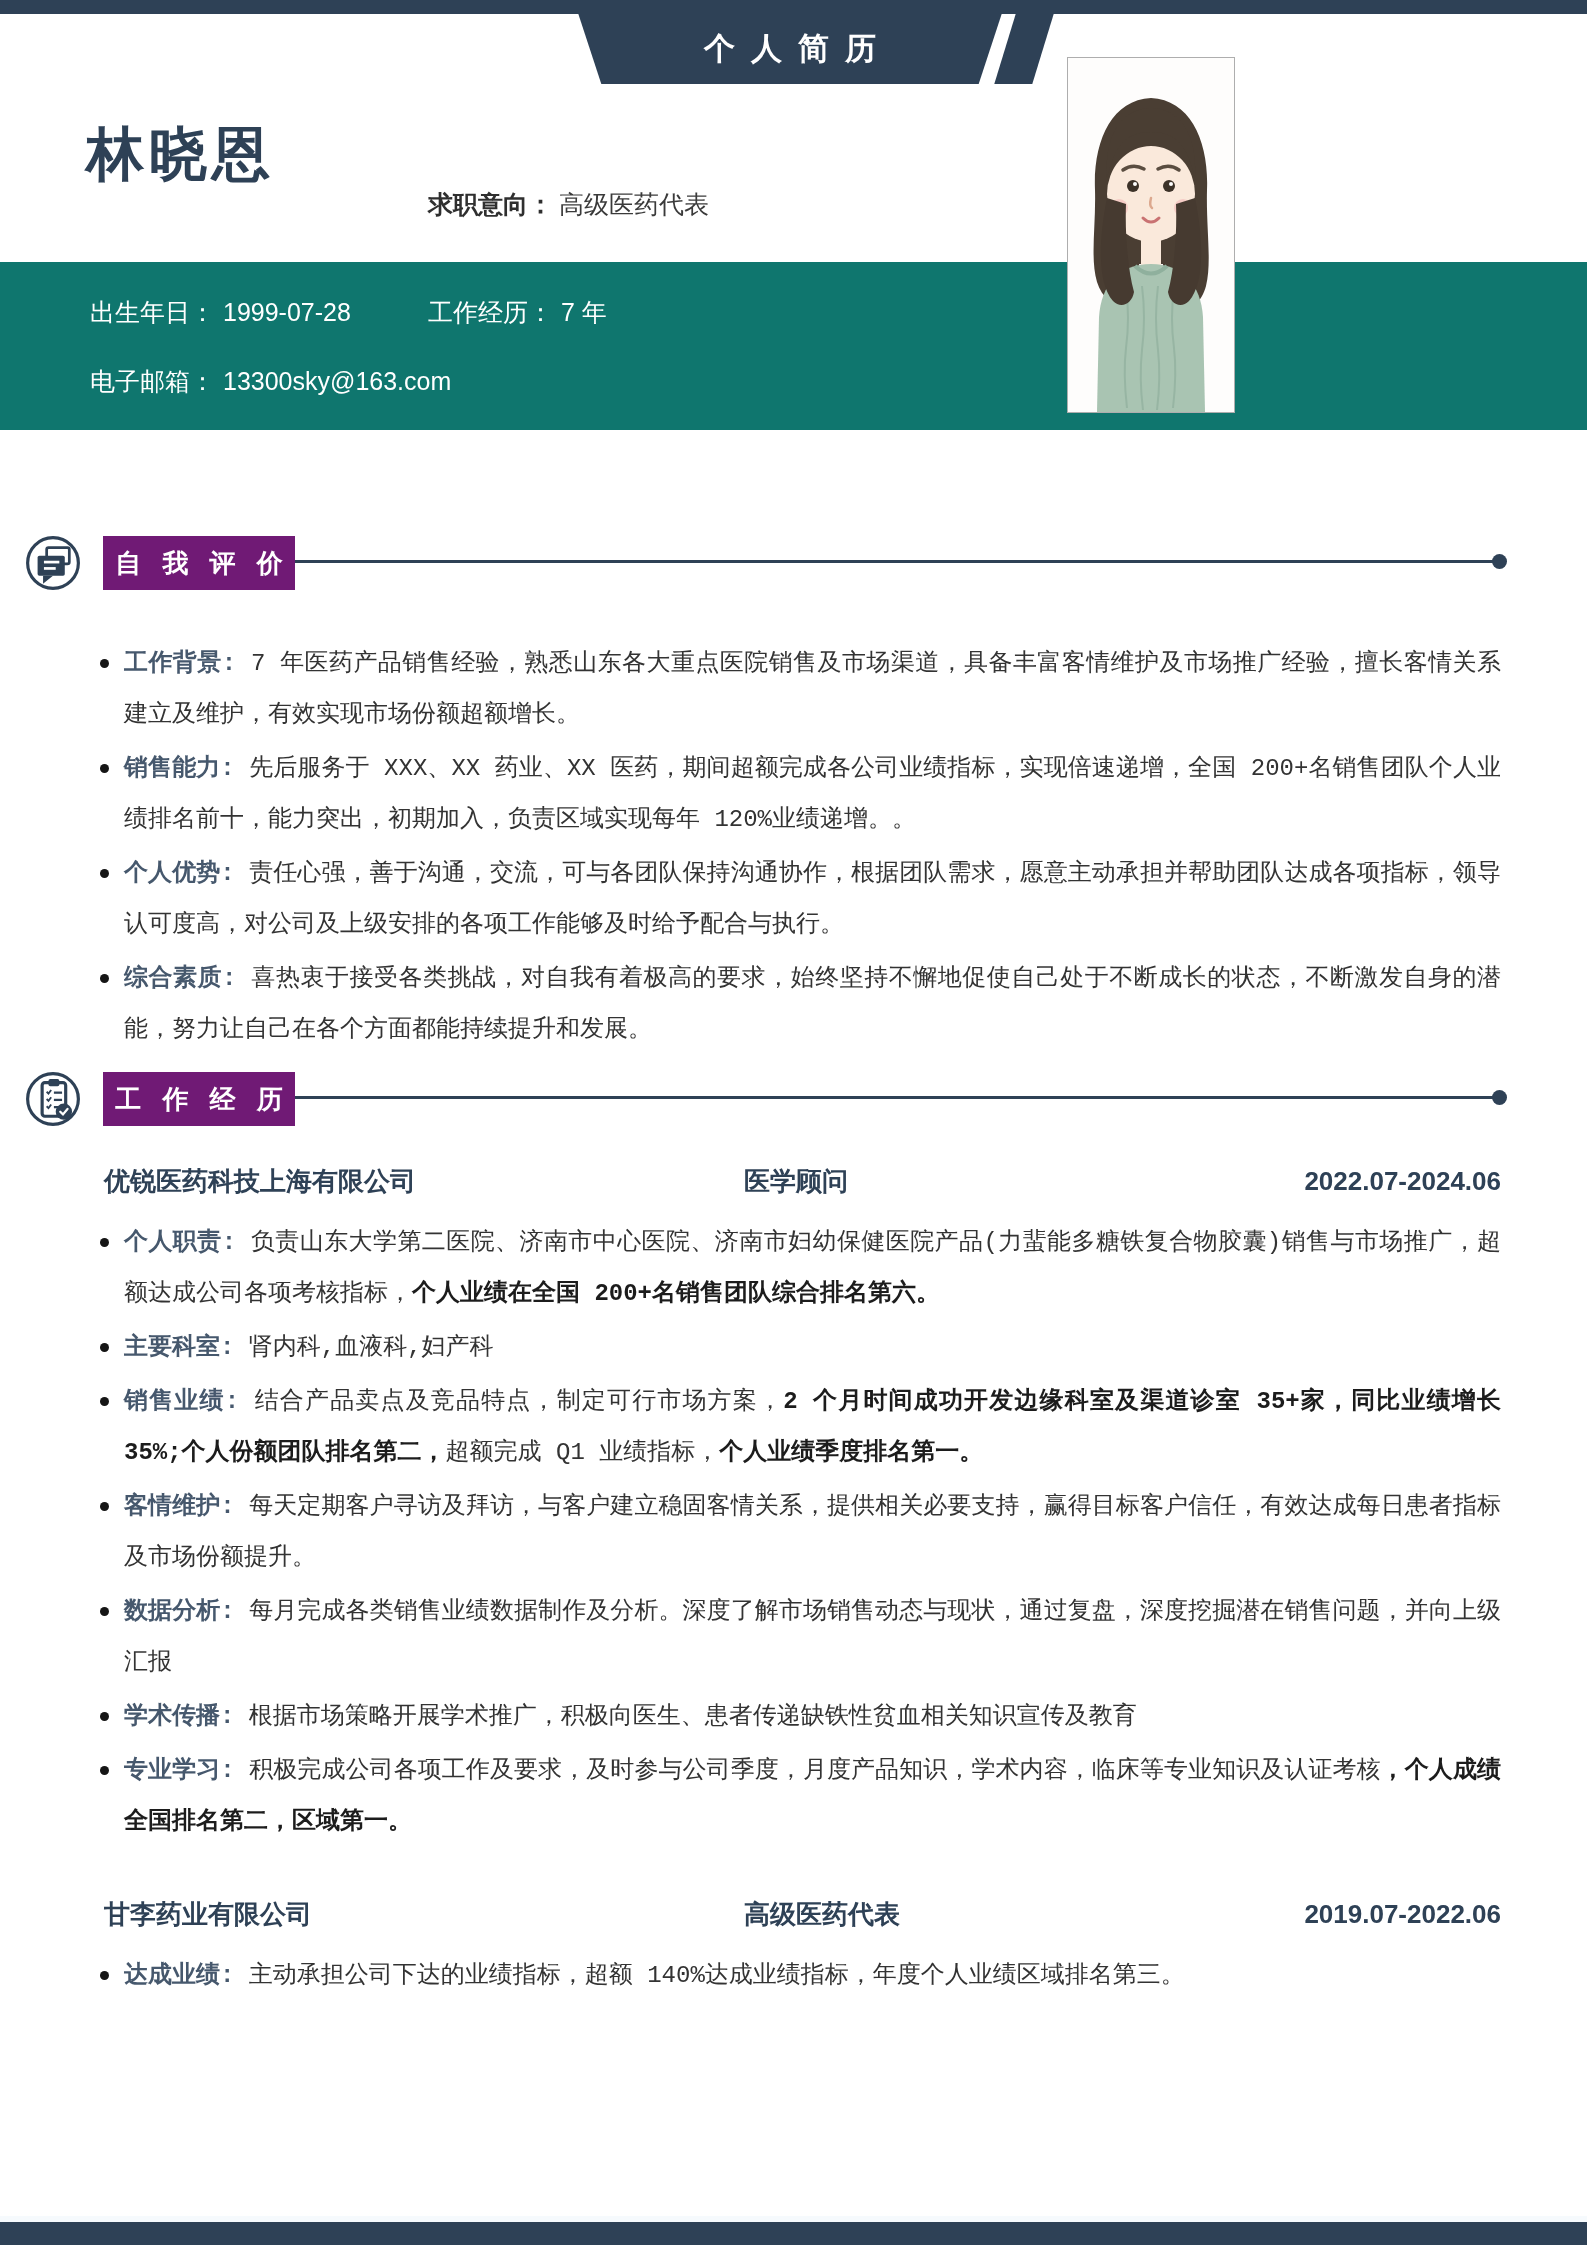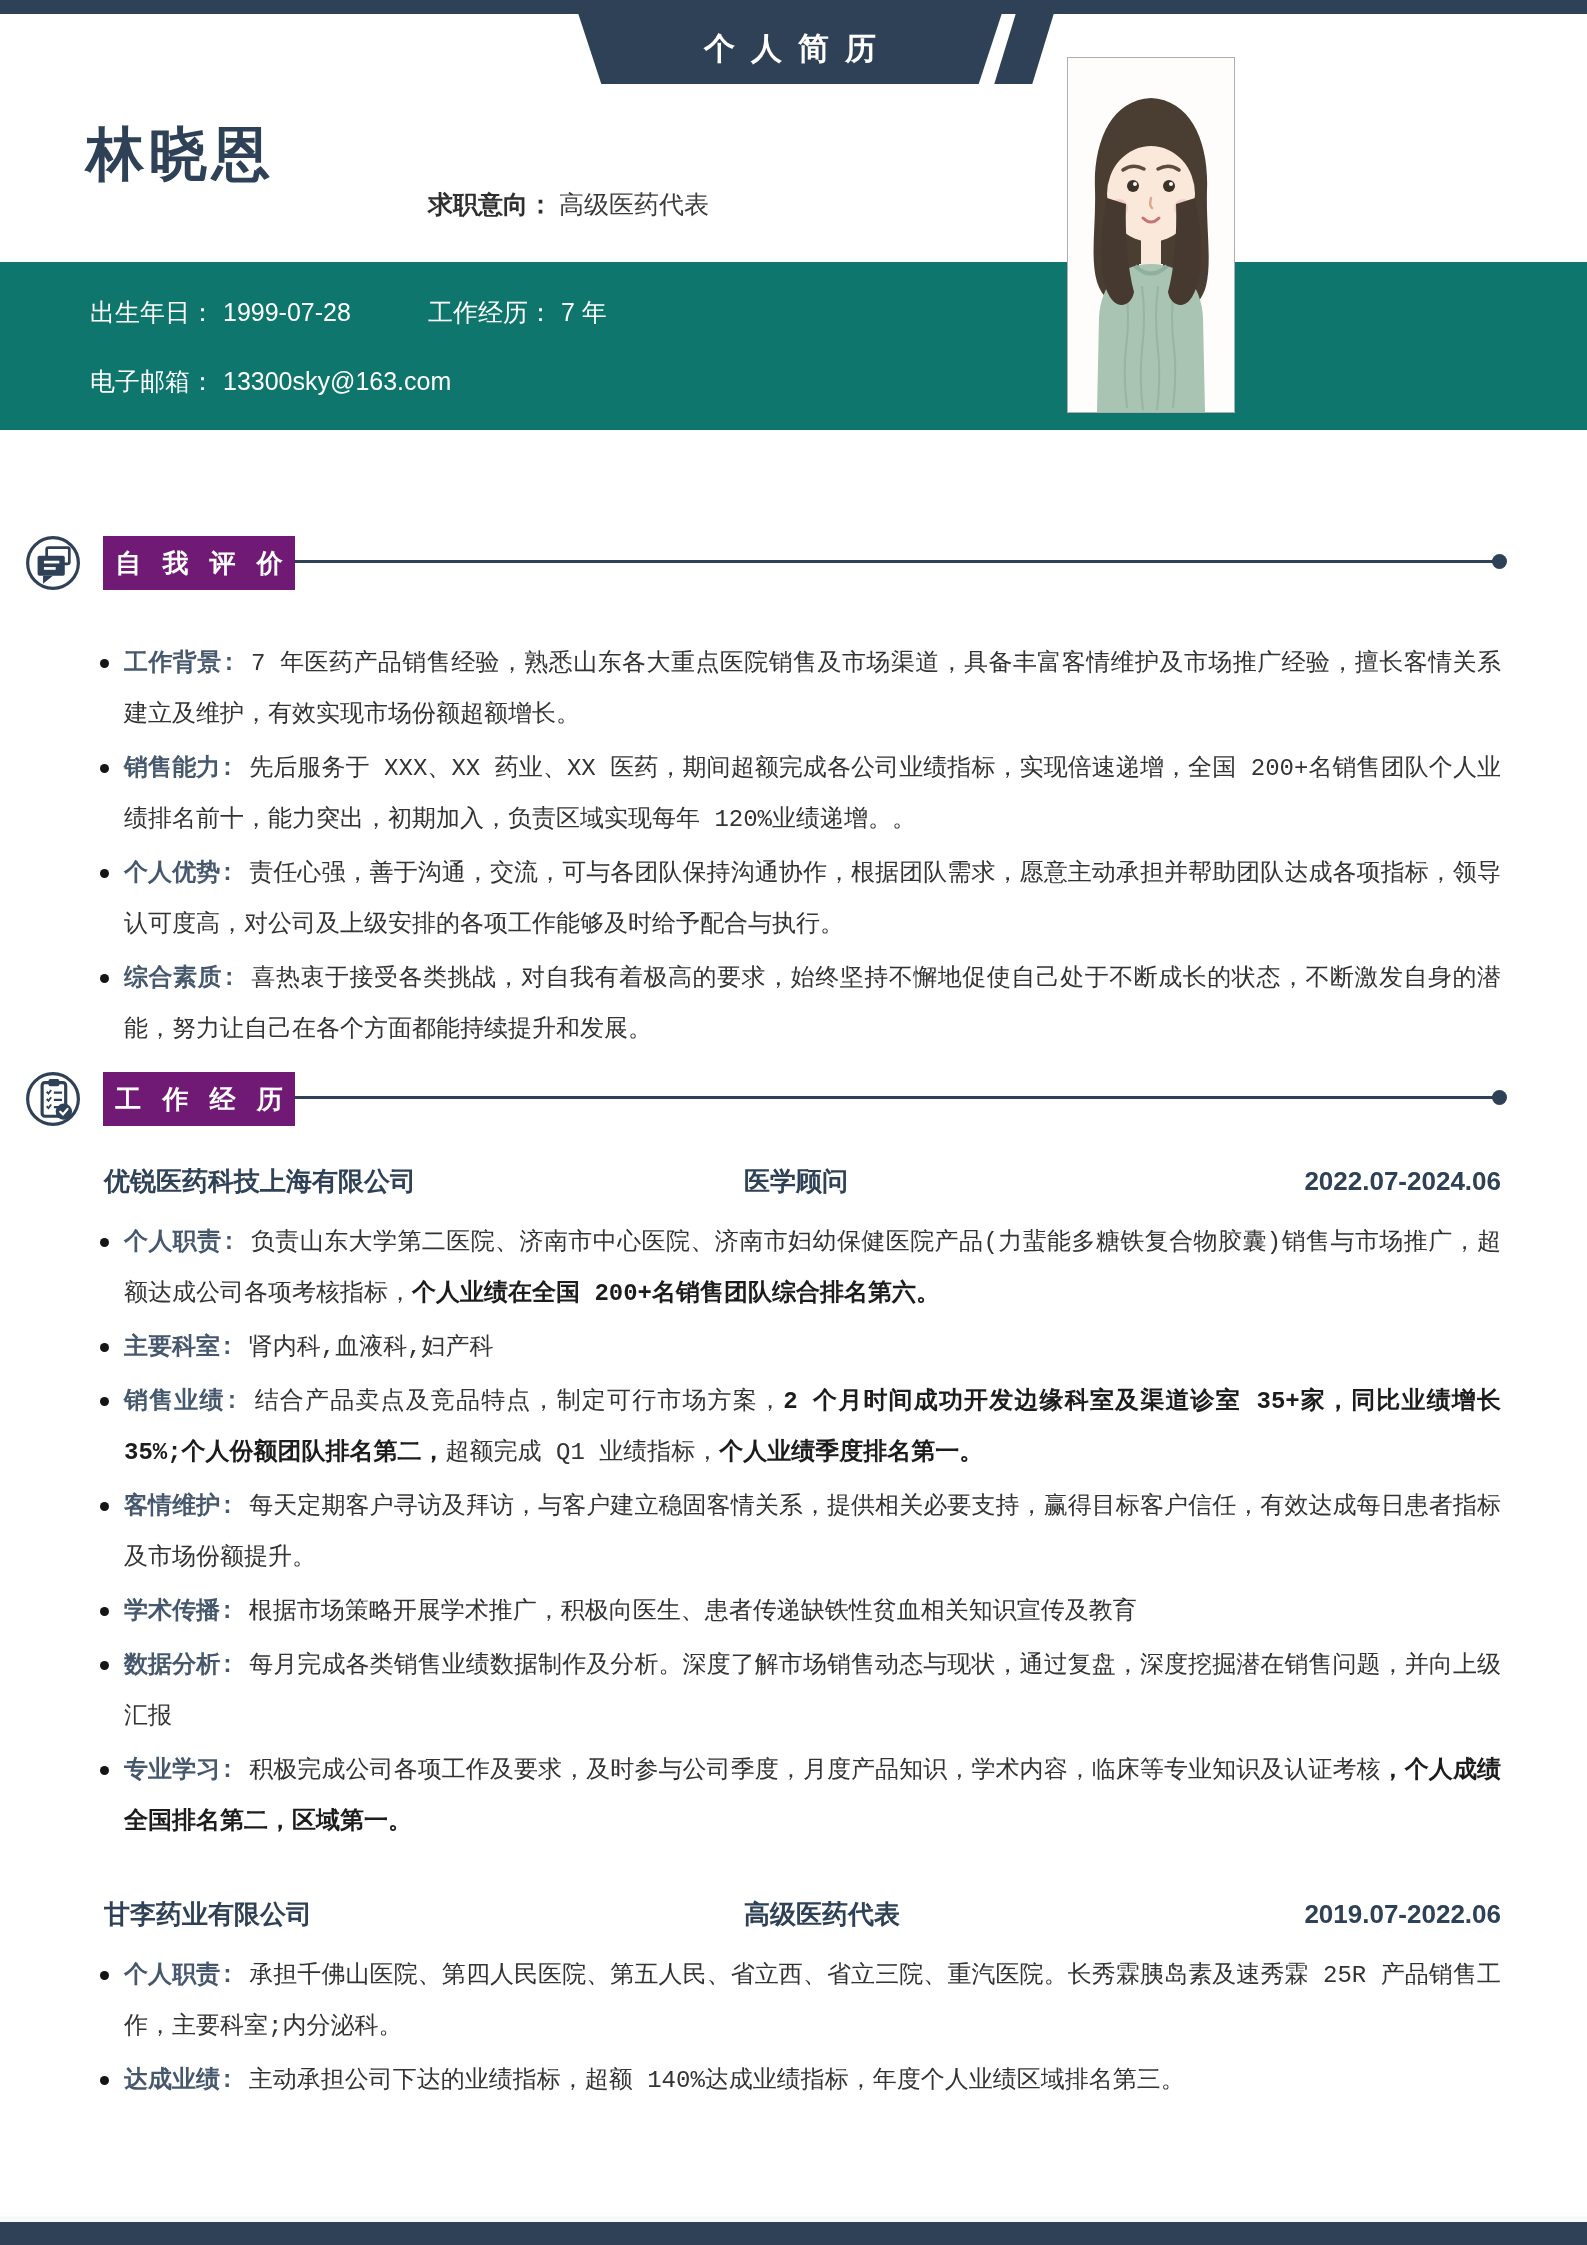--- a/index.html
+++ b/index.html
@@ -183,33 +183,32 @@
         <div class="job-header">
           <span class="job-company">优锐医药科技上海有限公司</span>
           <span class="job-role">医学顾问</span>
           <span class="job-period">2022.07-2024.06</span>
         </div>
         <ul class="bullets">
           <li class="bullet"><span class="dot"></span><span class="blabel">个人职责:</span><span class="seg"> 负责山东大学第二医院、济南市中心医院、济南市妇幼保健医院产品(力蜚能多糖铁复合物胶囊)销售与市场推广，超额达成公司各项考核指标，</span><span class="seg bold">个人业绩在全国 200+名销售团队综合排名第六。</span></li>
           <li class="bullet"><span class="dot"></span><span class="blabel">主要科室:</span><span class="seg"> 肾内科,血液科,妇产科</span></li>
           <li class="bullet"><span class="dot"></span><span class="blabel">销售业绩:</span><span class="seg"> 结合产品卖点及竞品特点，制定可行市场方案，</span><span class="seg bold">2 个月时间成功开发边缘科室及渠道诊室 35+家，同比业绩增长 35%;个人份额团队排名第二，</span><span class="seg">超额完成 Q1 业绩指标，</span><span class="seg bold">个人业绩季度排名第一。</span></li>
           <li class="bullet"><span class="dot"></span><span class="blabel">客情维护:</span><span class="seg"> 每天定期客户寻访及拜访，与客户建立稳固客情关系，提供相关必要支持，赢得目标客户信任，有效达成每日患者指标及市场份额提升。</span></li>
+          <li class="bullet"><span class="dot"></span><span class="blabel">数据分析:</span><span class="seg"> 每月完成各类销售业绩数据制作及分析。深度了解市场销售动态与现状，通过复盘，深度挖掘潜在销售问题，并向上级汇报</span></li>
           <li class="bullet"><span class="dot"></span><span class="blabel">学术传播:</span><span class="seg"> 根据市场策略开展学术推广，积极向医生、患者传递缺铁性贫血相关知识宣传及教育</span></li>
-          <li class="bullet"><span class="dot"></span><span class="blabel">数据分析:</span><span class="seg"> 每月完成各类销售业绩数据制作及分析。深度了解市场销售动态与现状，通过复盘，深度挖掘潜在销售问题，并向上级汇报</span></li>
           <li class="bullet"><span class="dot"></span><span class="blabel">专业学习:</span><span class="seg"> 积极完成公司各项工作及要求，及时参与公司季度，月度产品知识，学术内容，临床等专业知识及认证考核</span><span class="seg bold">，个人成绩全国排名第二，区域第一。</span></li>
         </ul>
       </div>
       <div class="job">
         <div class="job-header">
           <span class="job-company">甘李药业有限公司</span>
           <span class="job-role">高级医药代表</span>
           <span class="job-period">2019.07-2022.06</span>
         </div>
         <ul class="bullets">
-          <li class="bullet"><span class="dot"></span><span class="blabel">个人职责:</span><span class="seg"> 承担千佛山医院、第四人民医院、第五人民、省立西、省立三院、重汽医院。长秀霖胰岛素及速秀霖 25R 产品销售工作，主要科室;内分泌科。</span></li>
           <li class="bullet"><span class="dot"></span><span class="blabel">达成业绩:</span><span class="seg"> 主动承担公司下达的业绩指标，超额 140%达成业绩指标，年度个人业绩区域排名第三。</span></li>
         </ul>
       </div>
     </div>
 </div>
 
 <div class="footer-hairline"></div>
 <div class="footer"></div>
 
 </body></html>

